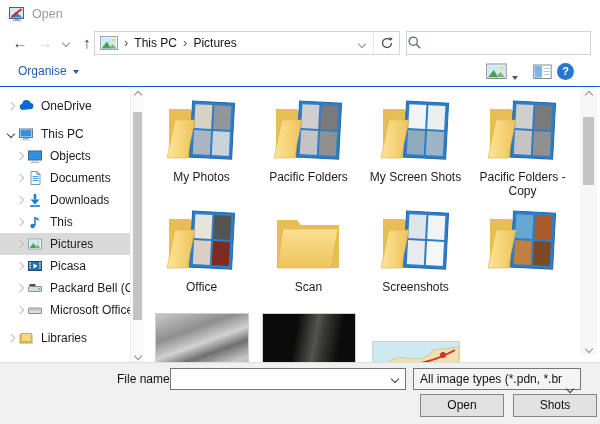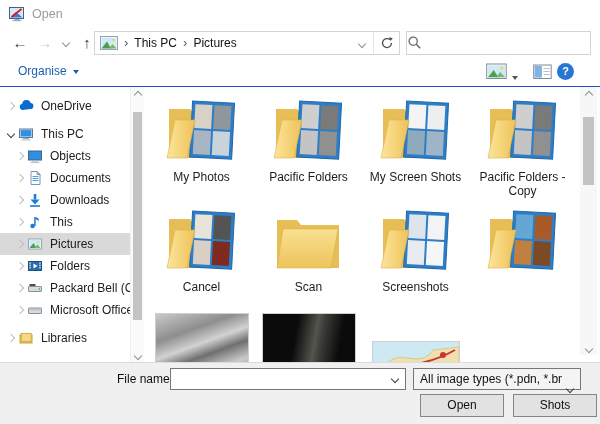--- a/index.html
+++ b/index.html
@@ -282,21 +282,21 @@
               <g fill="#cfe0ef">
                 <rect x="2.3" y="4.3" width="1.5" height="1.5"></rect>
                 <rect x="2.3" y="6.6" width="1.5" height="1.5"></rect>
                 <rect x="2.3" y="8.9" width="1.5" height="1.5"></rect>
                 <rect x="12.2" y="4.3" width="1.5" height="1.5"></rect>
                 <rect x="12.2" y="6.6" width="1.5" height="1.5"></rect>
                 <rect x="12.2" y="8.9" width="1.5" height="1.5"></rect>
               </g>
               <polygon points="6.5,5.5 10.5,8 6.5,10.5" fill="#fff"></polygon>
             </svg></span>
-          <span class="slbl">Folders</span>
+          <span class="slbl">Picasa</span>
         </div>
         <div class="side-item lvl1">
           <span class="expander">
             <i class="chev right sm faint"></i>
           </span>
           <span class="sicon"><svg width="16" height="16" viewBox="0 0 16 16">
               <rect x="2.5" y="4" width="6" height="2.6" fill="#4a4f55"></rect>
               <rect x="1.5" y="6.5" width="13" height="5" rx="0.5" fill="#d7dce1" stroke="#8a9099"></rect>
               <circle cx="12.3" cy="9" r="0.9" fill="#57c24e"></circle>
             </svg></span>
@@ -407,21 +407,21 @@
                 <g transform="rotate(3 48 38)">
                   <rect x="28" y="8" width="42" height="56" fill="#2e7ec7" stroke="#1e69ad"></rect>
                   <rect x="31" y="11" width="17" height="24" fill="#e9e4da"></rect>
                   <rect x="50" y="11" width="17" height="24" fill="#545454"></rect>
                   <rect x="31" y="37" width="17" height="24" fill="#d9cfc4"></rect>
                   <rect x="50" y="37" width="17" height="24" fill="#7e2a1e"></rect>
                 </g>
                 <path d="M4 64 L12 26 L32 26 L24 64 Z" fill="url(#foldGrad)" stroke="#dcb24c" stroke-width="0.6"></path>
               </svg>
             </div>
-            <div class="flabel">Cancel</div>
+            <div class="flabel">Office</div>
           </div>
           <div class="file-item">
             <div class="thumb">
               <svg width="78" height="74" viewBox="0 0 78 74">
                 <path d="M7 16 h20 l4 5 h38 v43 H7 z" fill="#e7bd55"></path>
                 <path d="M7 64 L13 25 H68 L61 64 Z" fill="url(#foldGrad2)" stroke="#dcb24c" stroke-width="0.6"></path>
               </svg>
             </div>
             <div class="flabel">Scan</div>
           </div>

